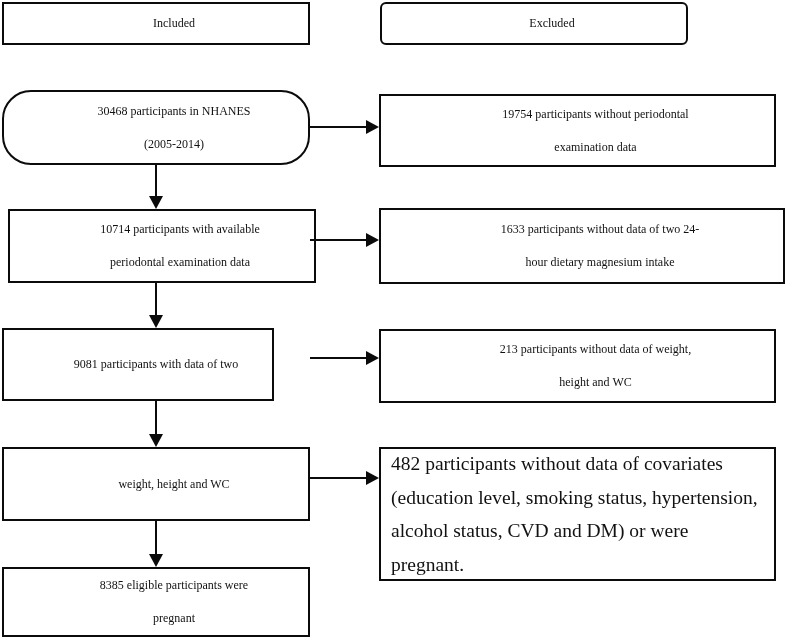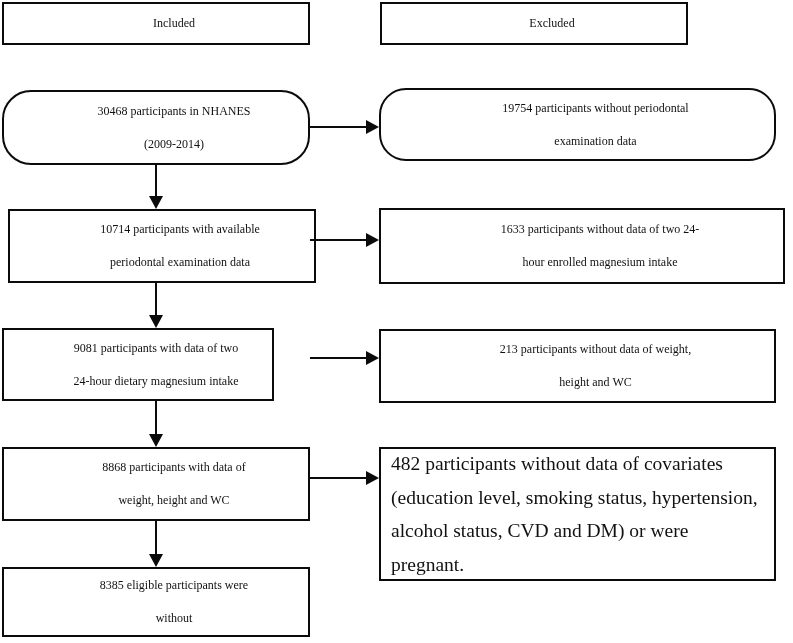--- a/index.html
+++ b/index.html
@@ -59,57 +59,55 @@
   }
 </style>
 </head>
 <body>
 
 <div id="canvas">
 
   <div class="box" style="left:2px; top:2px; width:308px; height:43px;">
     <div class="line">Included</div>
   </div>
-  <div class="box" style="left:380px; top:2px; width:308px; height:43px;">
+  <div class="box" style="left:380px; top:2px; width:308px; height:43px;border-radius:6px;">
     <div class="line">Excluded</div>
   </div>
 
   <div class="box" style="left:2px; top:90px; width:308px; height:75px;border-radius:29px;">
     <div class="line">30468 participants in NHANES</div>
-    <div class="line">(2009-2014)</div>
+    <div class="line">(2005-2014)</div>
   </div>
 
   <div class="box" style="left:2px; top:209px; width:308px; height:74px;margin-left:6px;">
     <div class="line">10714 participants with available</div>
     <div class="line">periodontal examination data</div>
   </div>
 
   <div class="box" style="left:2px; top:328px; width:272px; height:73px;">
     <div class="line">9081 participants with data of two</div>
-    <div class="line">24-hour dietary magnesium intake</div>
   </div>
 
   <div class="box" style="left:2px; top:447px; width:308px; height:74px;">
-    <div class="line">8868 participants with data of</div>
     <div class="line">weight, height and WC</div>
   </div>
 
   <div class="box" style="left:2px; top:567px; width:308px; height:70px;text-align:center;">
     <div class="line">8385 eligible participants were</div>
-    <div class="line">without</div>
+    <div class="line">pregnant</div>
   </div>
 
-  <div class="box" style="left:379px; top:88px; width:397px; height:73px;border-radius:27px;">
+  <div class="box" style="left:379px; top:94px; width:397px; height:73px;">
     <div class="line">19754 participants without periodontal</div>
     <div class="line">examination data</div>
   </div>
 
   <div class="box" style="left:379px; top:208px; width:406px; height:76px;text-align:right;">
     <div class="line">1633 participants without data of two 24-</div>
-    <div class="line">hour enrolled magnesium intake</div>
+    <div class="line">hour dietary magnesium intake</div>
   </div>
 
   <div class="box" style="left:379px; top:329px; width:397px; height:74px;">
     <div class="line">213 participants without data of weight,</div>
     <div class="line">height and WC</div>
   </div>
 
   <div class="box left-align" style="left:379px; top:447px; width:397px; height:134px;">
     <div class="line">482 participants without data of covariates</div>
     <div class="line">(education level, smoking status, hypertension,</div>

